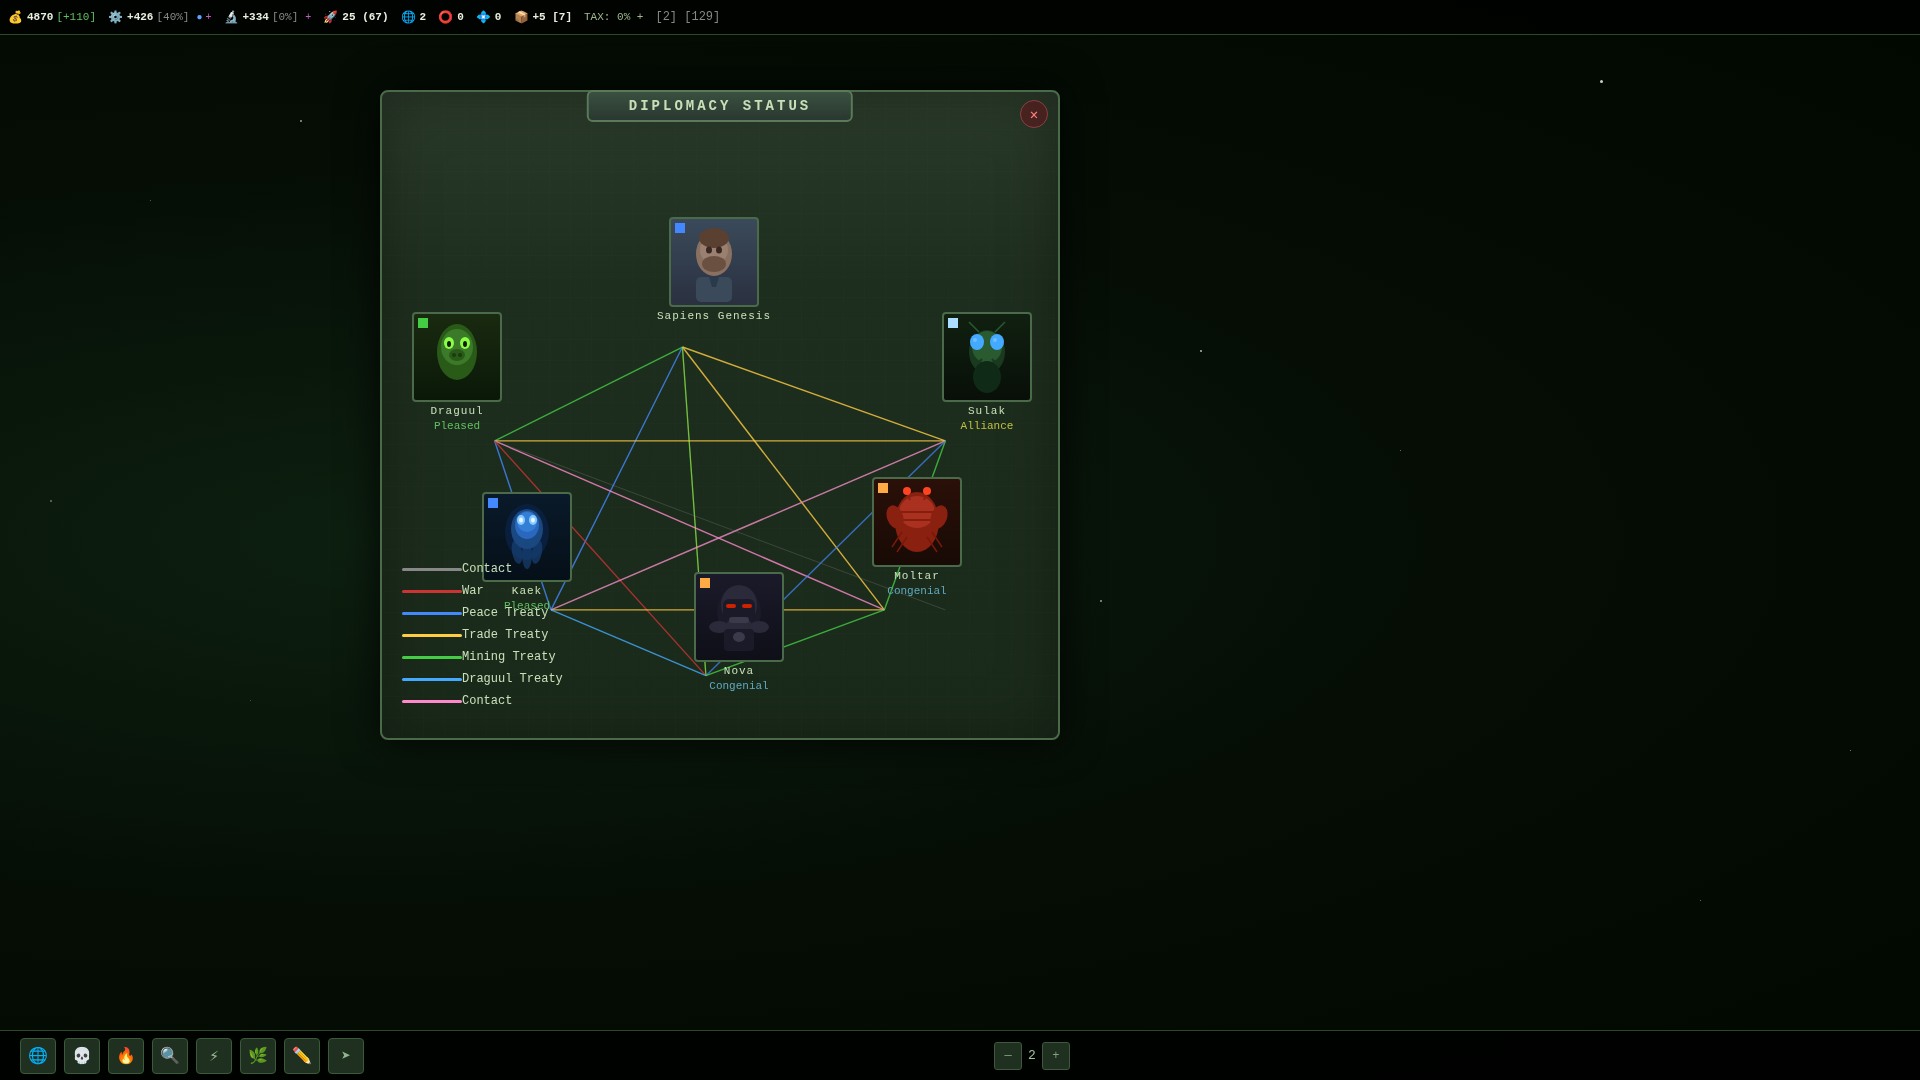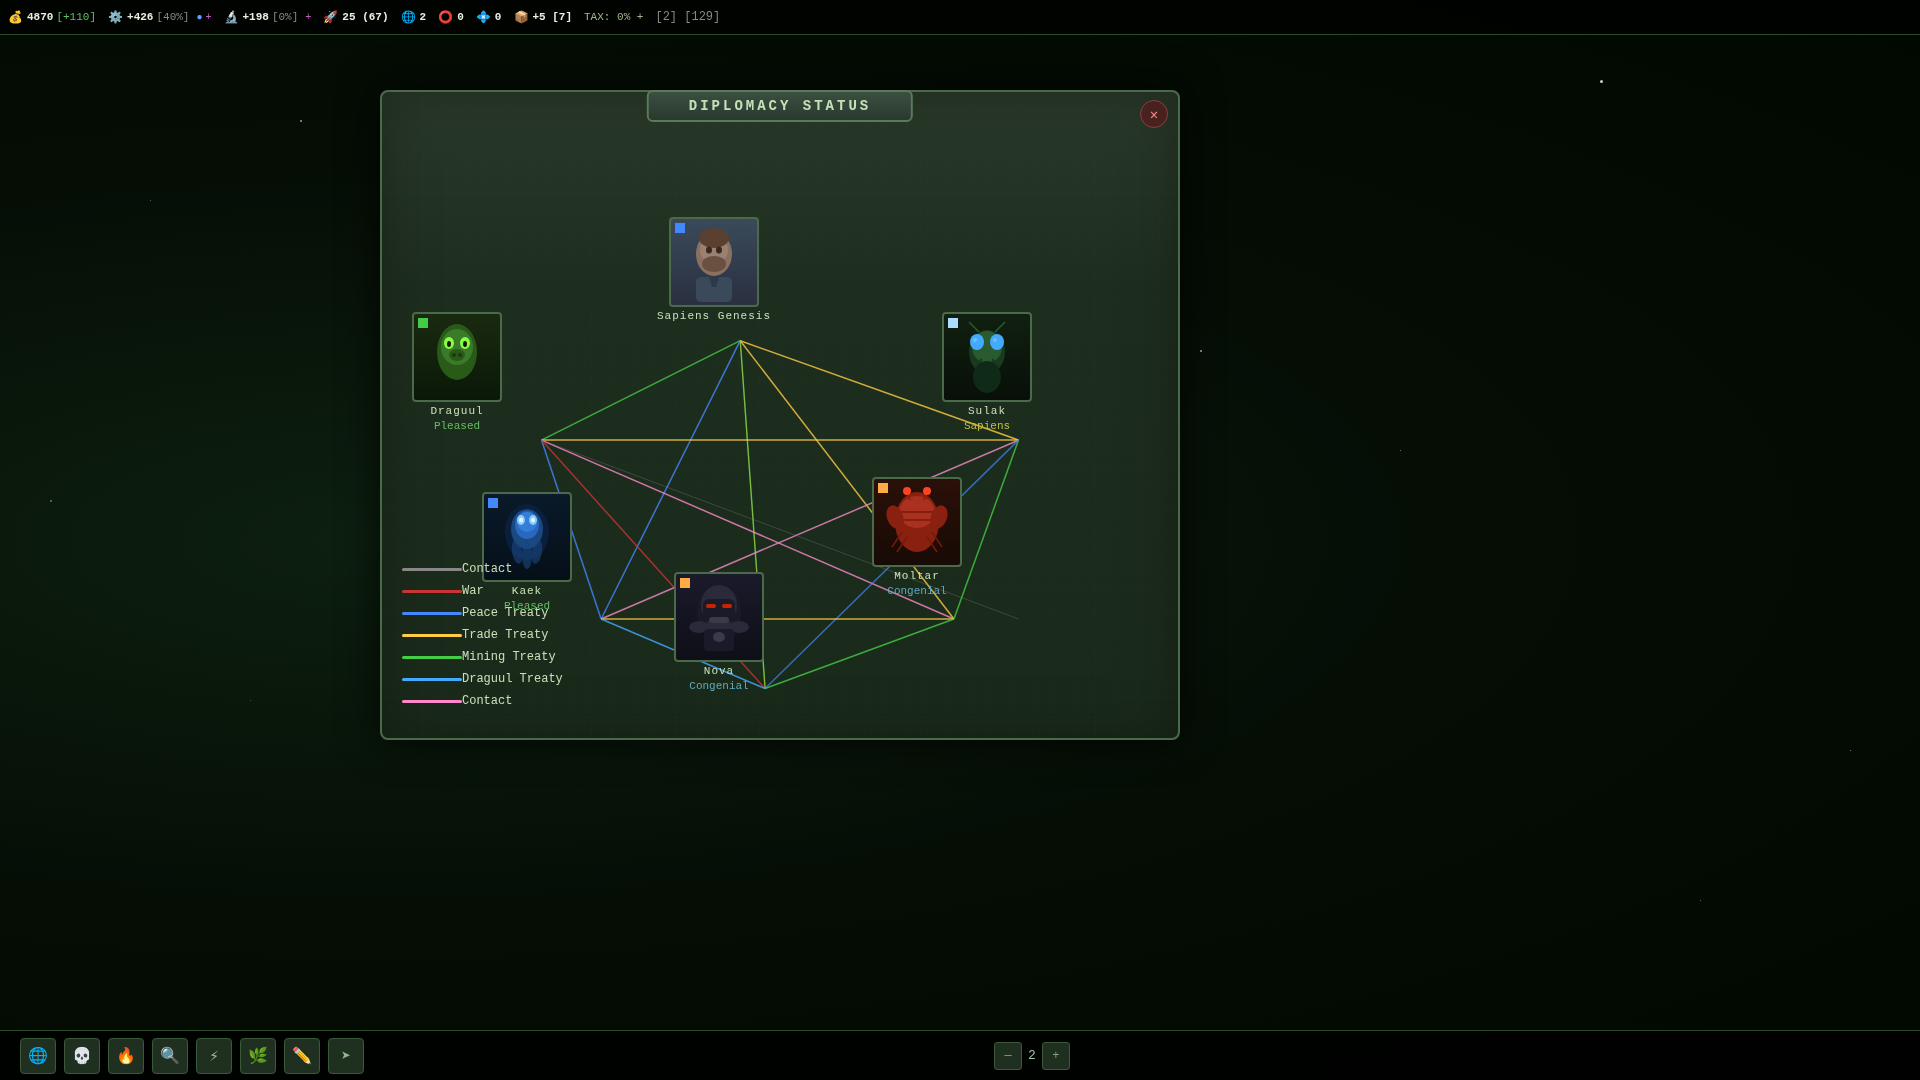--- a/index.html
+++ b/index.html
@@ -111,21 +111,21 @@
       color: #80a080;
       font-size: 12px;
       cursor: pointer;
     }
 
     
     .dialog {
       position: absolute;
       left: 380px;
       top: 90px;
-      width: 800px;
+      width: 680px;
       height: 650px;
       background: linear-gradient(180deg, #2a3a2a 0%, #1e2e1e 30%, #1a2a1a 100%);
       border: 2px solid #4a6a4a;
       border-radius: 8px;
       z-index: 20;
       box-shadow: 0 0 40px rgba(0,0,0,0.8), inset 0 0 60px rgba(0,0,0,0.3);
     }
 
     
     .dialog::before {
@@ -242,21 +242,21 @@
       width: 10px;
       height: 10px;
     }
 
     
     .faction-sapiens { top: 125px; left: 275px; }
     .faction-draguul { top: 220px; left: 30px; }
     .faction-sulak { top: 220px; left: 560px; }
     .faction-kaek { top: 400px; left: 100px; }
     .faction-moltar { top: 385px; left: 490px; }
-    .faction-nova { top: 480px; left: 292px; }
+    .faction-nova { top: 480px; left: 312px; }
 
     
     .legend {
       position: absolute;
       bottom: 30px;
       left: 20px;
       display: flex;
       flex-direction: column;
       gap: 8px;
     }
@@ -345,21 +345,21 @@
   </div>
   <div class="hud-item">
     <span class="hud-icon">⚙️</span>
     <span class="hud-val">+426</span>
     <span style="color:#888">[<span>40%</span>]</span>
     <span style="color:#60a0ff;margin-left:4px;font-size:10px">●</span>
     <span style="color:#c060c0;font-size:10px">+</span>
   </div>
   <div class="hud-item">
     <span class="hud-icon">🔬</span>
-    <span class="hud-val">+198</span>
+    <span class="hud-val">+334</span>
     <span style="color:#888">[<span>0%</span>]</span>
     <span style="color:#c060c0;margin-left:4px;font-size:10px">+</span>
   </div>
   <div class="hud-item">
     <span class="hud-icon">🚀</span>
     <span class="hud-val"><span>25</span> (<span>67</span>)</span>
   </div>
   <div class="hud-item">
     <span class="hud-icon">🌐</span>
     <span class="hud-val">2</span>
@@ -492,21 +492,21 @@
         <line x1="35" y1="42" x2="28" y2="50" stroke="#1a3a20" stroke-width="2"></line>
         <line x1="45" y1="42" x2="52" y2="50" stroke="#1a3a20" stroke-width="2"></line>
 
         <line x1="32" y1="15" x2="22" y2="5" stroke="#2a5a30" stroke-width="1.5"></line>
         <line x1="48" y1="15" x2="58" y2="5" stroke="#2a5a30" stroke-width="1.5"></line>
 
         <ellipse cx="40" cy="60" rx="14" ry="16" fill="#102a18"></ellipse>
       </svg>
     </div>
     <div class="faction-name">Sulak</div>
-    <div class="faction-status status-cautious">Sapiens</div>
+    <div class="faction-status status-cautious">Alliance</div>
   </div>
 
   <div class="faction faction-kaek">
     <div class="faction-portrait portrait-kaek">
       <div class="faction-indicator" style="background:#4488ff;width:10px;height:10px;position:absolute;top:4px;left:4px;z-index:2;"></div>
       <svg width="80" height="80" viewBox="0 0 80 80">
 
         <ellipse cx="40" cy="35" rx="22" ry="28" fill="#0a2040" opacity="0.9"></ellipse>
 
         <ellipse cx="40" cy="32" rx="16" ry="20" fill="#1a4880"></ellipse>

